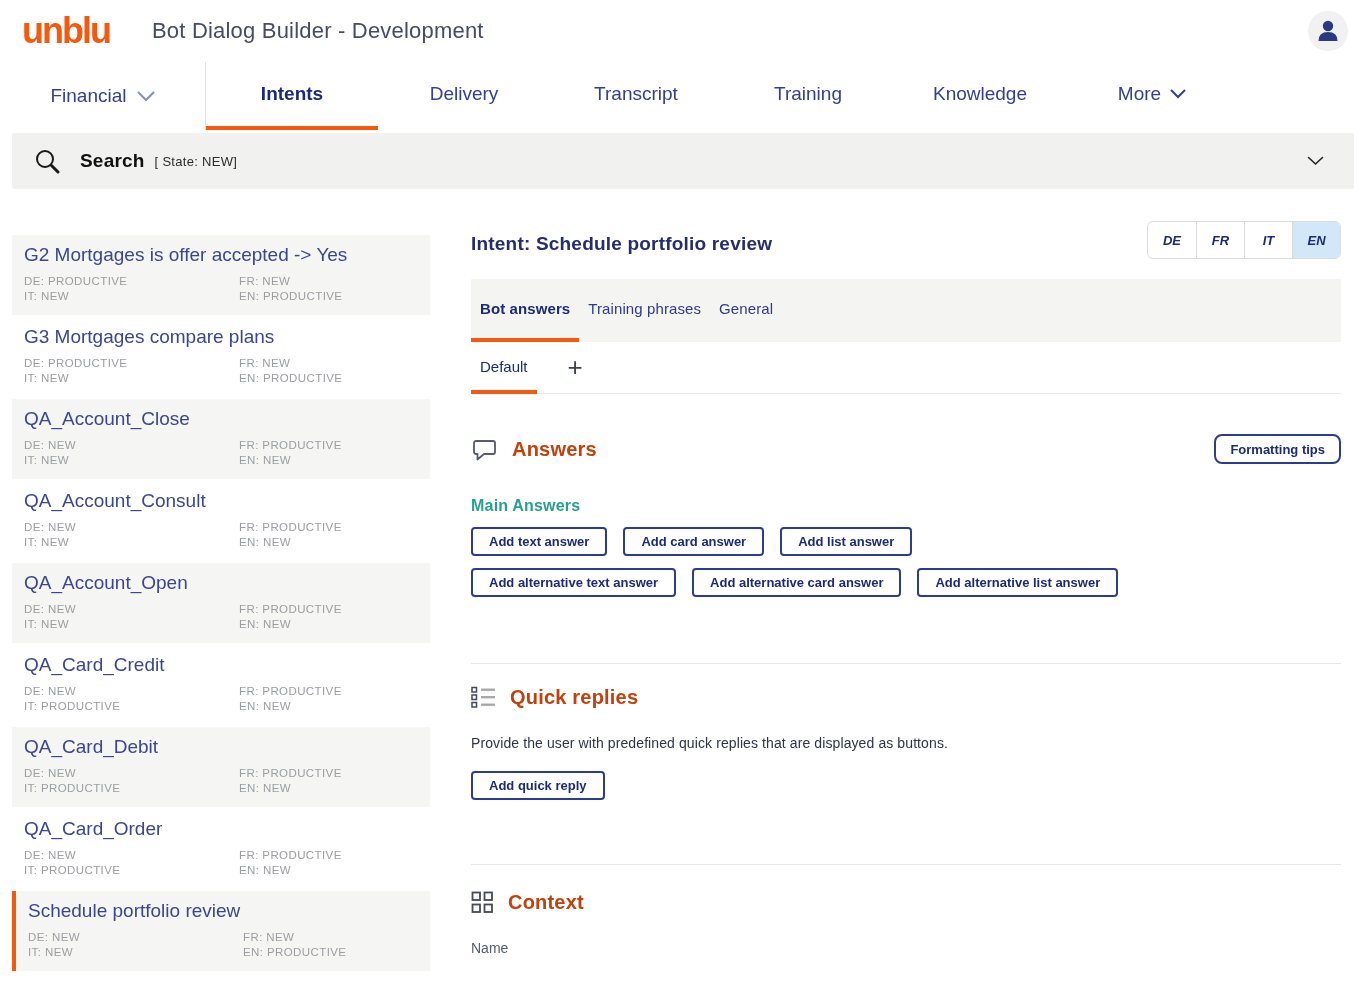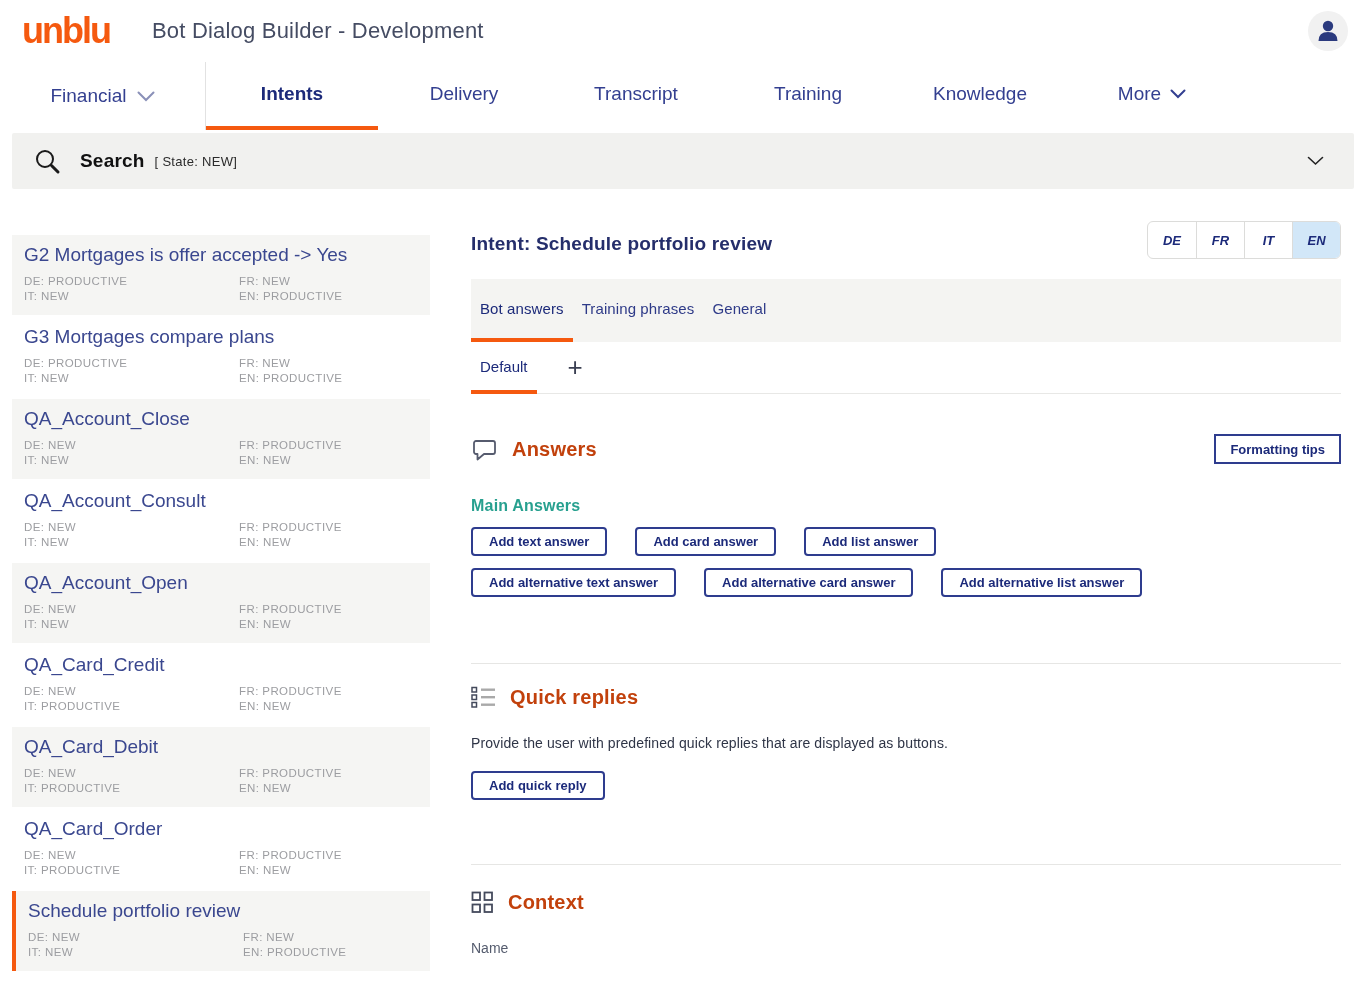--- a/index.html
+++ b/index.html
@@ -49,39 +49,39 @@
   .lang-btn { width:48px; height:36px; display:flex; align-items:center; justify-content:center;
     font-size:13px; font-weight:bold; color:#1c2a7a; border-left:1px solid #dcdcda; cursor:pointer;font-style:italic; }
   .lang-btn:first-child { border-left:none; }
   .lang-btn.active { background:#d2e7f8; }
 
   
   .content-tabs-panel { margin-top:20px; height:63px; background:#f4f4f2; }
   .content-tabs { display:flex; height:100%; }
   .content-tab { padding:0 9px; display:flex; align-items:center; font-size:15px; color:#2e3a88;
     cursor:pointer; border-bottom:4px solid transparent; letter-spacing:0.1px; }
-  .content-tab.active { font-weight:normal; color:#1c2a7a; border-bottom-color:#f5590f;align-items:center; }
+  .content-tab.active { font-weight:bold; color:#1c2a7a; border-bottom-color:#f5590f;align-items:center; }
 
   .variant-row { height:52px; border-bottom:1px solid #e8e8e6; display:flex; align-items:stretch; }
   .variant-tab { padding:0 9px; display:flex; align-items:center; font-size:15px; color:#1c2a7a;
     font-weight:500; border-bottom:4px solid #f5590f; margin-bottom:-1px; cursor:pointer; }
   .add-variant { margin-left:25px; display:flex; align-items:center; font-size:26px; font-weight:300;
     color:#3a3f52; cursor:pointer; padding:0 6px; }
 
   
   .section-header { display:flex; align-items:center; gap:14px; }
   .section-heading { font-size:20px; font-weight:bold; color:#c2410c; letter-spacing:0.2px; }
   .answers-section { margin-top:40px; }
   .formatting-tips-btn { margin-left:auto; height:30px; padding:0 14px; background:#fff;
-    border:2px solid #2e3c8e; border-radius:0; font-size:13px; font-weight:bold; color:#1c2a7a;
+    border:2px solid #2e3c8e; border-radius:8px; font-size:13px; font-weight:bold; color:#1c2a7a;
     display:flex; align-items:center; cursor:pointer; font-family:inherit; }
   .group-heading { margin-top:33px; font-size:16px; font-weight:bold; letter-spacing:0.2px; }
   .group-heading.teal { color:#27a08f; }
   .group-heading.purple { color:#5e2d87; margin-top:21px; }
-  .btn-row { margin-top:12px; display:flex; gap:28px; }
+  .btn-row { margin-top:12px; display:flex; gap:16px; }
   .outline-btn { height:29px; padding:0 16px; background:#fff; border:2px solid #2e3c8e; border-radius:4px;
     font-size:13px; font-weight:bold; color:#1c2a7a; display:flex; align-items:center; cursor:pointer;
     font-family:inherit; white-space:nowrap; }
   .section-divider { margin-top:66px; border-top:1px solid #e6e6e4; }
   .quick-section .section-header { margin-top:22px; }
   .quick-desc { margin-top:26px; font-size:14px; font-weight:500; color:#2f3547; letter-spacing:0.1px; }
   .quick-btn-row { margin-top:20px; }
   .section-divider.second { margin-top:64px; }
   .context-section .section-header { margin-top:26px; }
   .context-name-label { margin-top:26px; font-size:14px; font-weight:500; color:#555c6e; }

